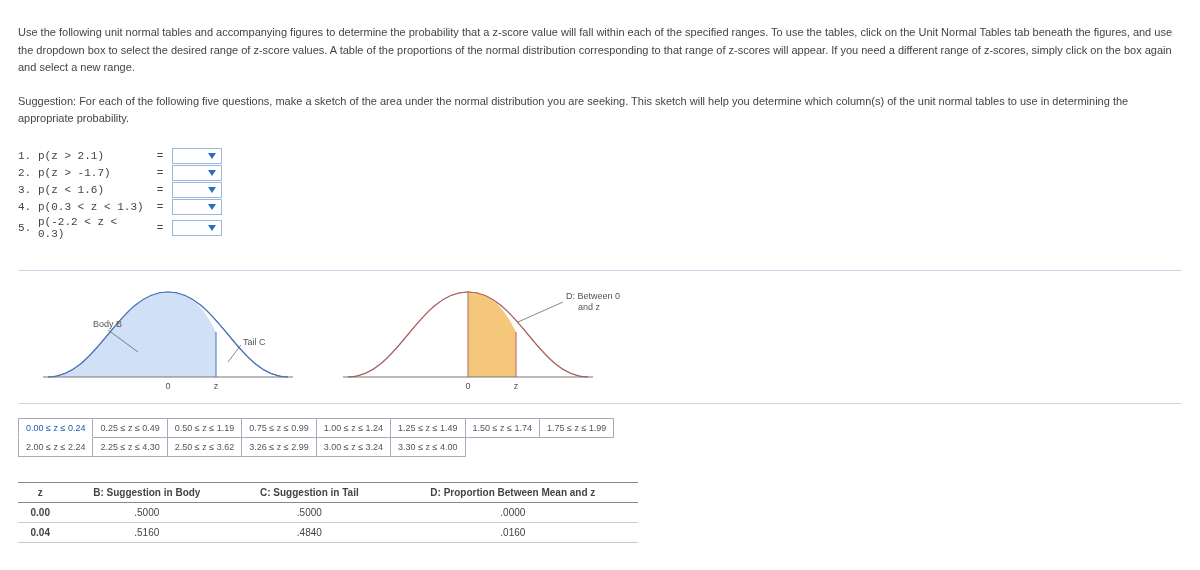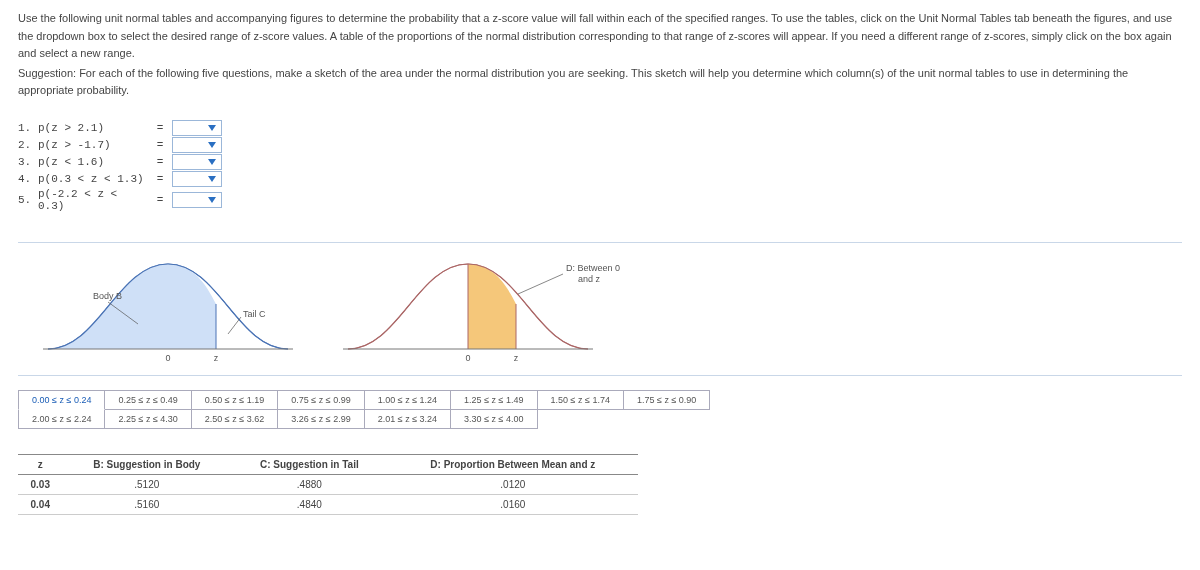--- a/index.html
+++ b/index.html
@@ -5,21 +5,21 @@
   * { box-sizing: border-box; }
   body {
     font-family: Arial, Helvetica, sans-serif;
     font-size: 11px;
     color: #444;
     margin: 0;
     padding: 8px 18px 18px 18px;
     background: #fff;
   }
   .instructions p {
-    margin: 2px 0;
+    margin: 16px 0;
     line-height: 1.6;
   }
   .questions {
     margin: 20px 0 30px 0;
   }
   .qrow {
     display: flex;
     align-items: center;
     gap: 6px;
     margin: 1px 0;
@@ -60,21 +60,21 @@
   .fig { position: relative; }
   .fig svg { display: block; }
   .tabs {
     margin: 14px 0 26px 0;
     display: flex;
     flex-wrap: wrap;
     width: 780px;
   }
   .tab {
     border: 1px solid #aab;
-    padding: 4px 13px;
+    padding: 4px 7px;
     font-size: 9px;
     color: #555;
     cursor: pointer;
     background: #fff;
     margin-right: -1px;
     margin-bottom: -1px;
   }
   .tab.active {
     color: #1a5db6;
     border-bottom: 1px solid #fff;
@@ -190,45 +190,45 @@
 <hr class="sep">
 
 <div class="tabs" id="tabs-container">
     <div class="tab active">0.00 ≤ z ≤ 0.24</div>
     <div class="tab">0.25 ≤ z ≤ 0.49</div>
     <div class="tab">0.50 ≤ z ≤ 1.19</div>
     <div class="tab">0.75 ≤ z ≤ 0.99</div>
     <div class="tab">1.00 ≤ z ≤ 1.24</div>
     <div class="tab">1.25 ≤ z ≤ 1.49</div>
     <div class="tab">1.50 ≤ z ≤ 1.74</div>
-    <div class="tab">1.75 ≤ z ≤ 0.90</div>
+    <div class="tab">1.75 ≤ z ≤ 1.99</div>
     <div style="flex-basis: 100%; height: 0px;"></div>
     <div class="tab">2.00 ≤ z ≤ 2.24</div>
     <div class="tab">2.25 ≤ z ≤ 4.30</div>
     <div class="tab">2.50 ≤ z ≤ 3.62</div>
     <div class="tab">3.26 ≤ z ≤ 2.99</div>
-    <div class="tab">2.01 ≤ z ≤ 3.24</div>
+    <div class="tab">3.00 ≤ z ≤ 3.24</div>
     <div class="tab">3.30 ≤ z ≤ 4.00</div>
   </div>
 
 <table class="unt">
   <thead>
     <tr>
       <th>z</th>
       <th>B: Suggestion in Body</th>
       <th>C: Suggestion in Tail</th>
       <th>D: Proportion Between Mean and z</th>
     </tr>
   </thead>
   <tbody id="unt-body">
       <tr>
-        <td>0.03</td>
-        <td>.5120</td>
-        <td>.4880</td>
-        <td>.0120</td>
+        <td>0.00</td>
+        <td>.5000</td>
+        <td>.5000</td>
+        <td>.0000</td>
       </tr>
       <tr>
         <td>0.04</td>
         <td>.5160</td>
         <td>.4840</td>
         <td>.0160</td>
       </tr>
     </tbody>
 </table>
 

